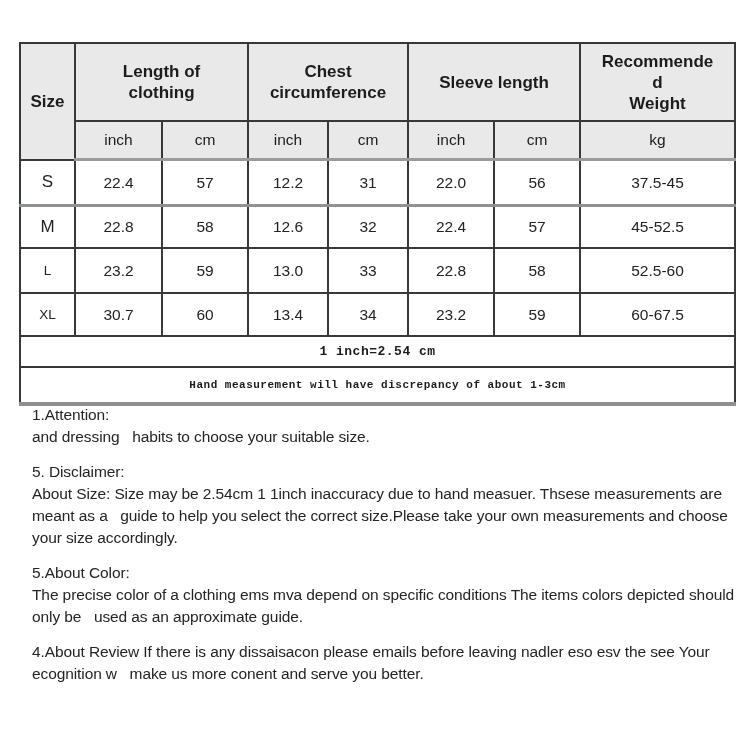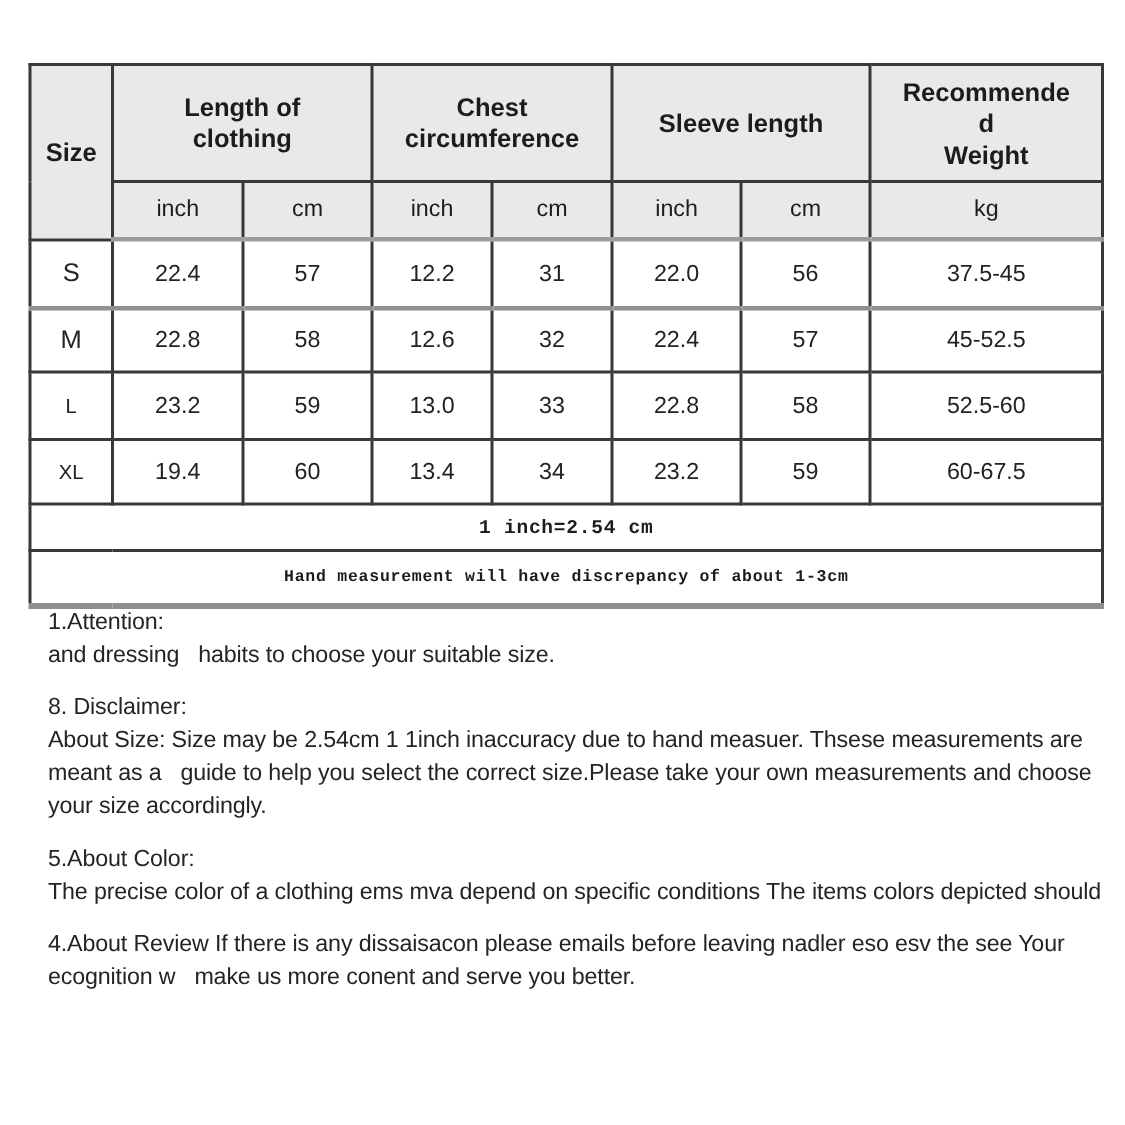--- a/index.html
+++ b/index.html
@@ -132,21 +132,21 @@
     <td>23.2</td>
     <td>59</td>
     <td>13.0</td>
     <td>33</td>
     <td>22.8</td>
     <td>58</td>
     <td>52.5-60</td>
   </tr>
   <tr class="data-row row-3">
     <td>XL</td>
-    <td>19.4</td>
+    <td>30.7</td>
     <td>60</td>
     <td>13.4</td>
     <td>34</td>
     <td>23.2</td>
     <td>59</td>
     <td>60-67.5</td>
   </tr>
   <tr class="note-row note-1">
     <td colspan="8">1 inch=2.54 cm</td>
   </tr>
@@ -155,26 +155,27 @@
   </tr>
 </tbody>
   </table>
 
 <div class="notes-block">
   <div class="para">
     <div class="line">1.Attention:</div>
     <div class="line">and dressing   habits to choose your suitable size.</div>
   </div>
   <div class="para">
-    <div class="line">8. Disclaimer:</div>
+    <div class="line">5. Disclaimer:</div>
     <div class="line">About Size: Size may be 2.54cm 1 1inch inaccuracy due to hand measuer. Thsese measurements are</div>
     <div class="line">meant as a   guide to help you select the correct size.Please take your own measurements and choose</div>
     <div class="line">your size accordingly.</div>
   </div>
   <div class="para">
     <div class="line">5.About Color:</div>
     <div class="line">The precise color of a clothing ems mva depend on specific conditions The items colors depicted should</div>
+    <div class="line">only be   used as an approximate guide.</div>
   </div>
   <div class="para">
     <div class="line">4.About Review If there is any dissaisacon please emails before leaving nadler eso esv the see Your</div>
     <div class="line">ecognition w   make us more conent and serve you better.</div>
   </div>
 </div>
 
 </body></html>

